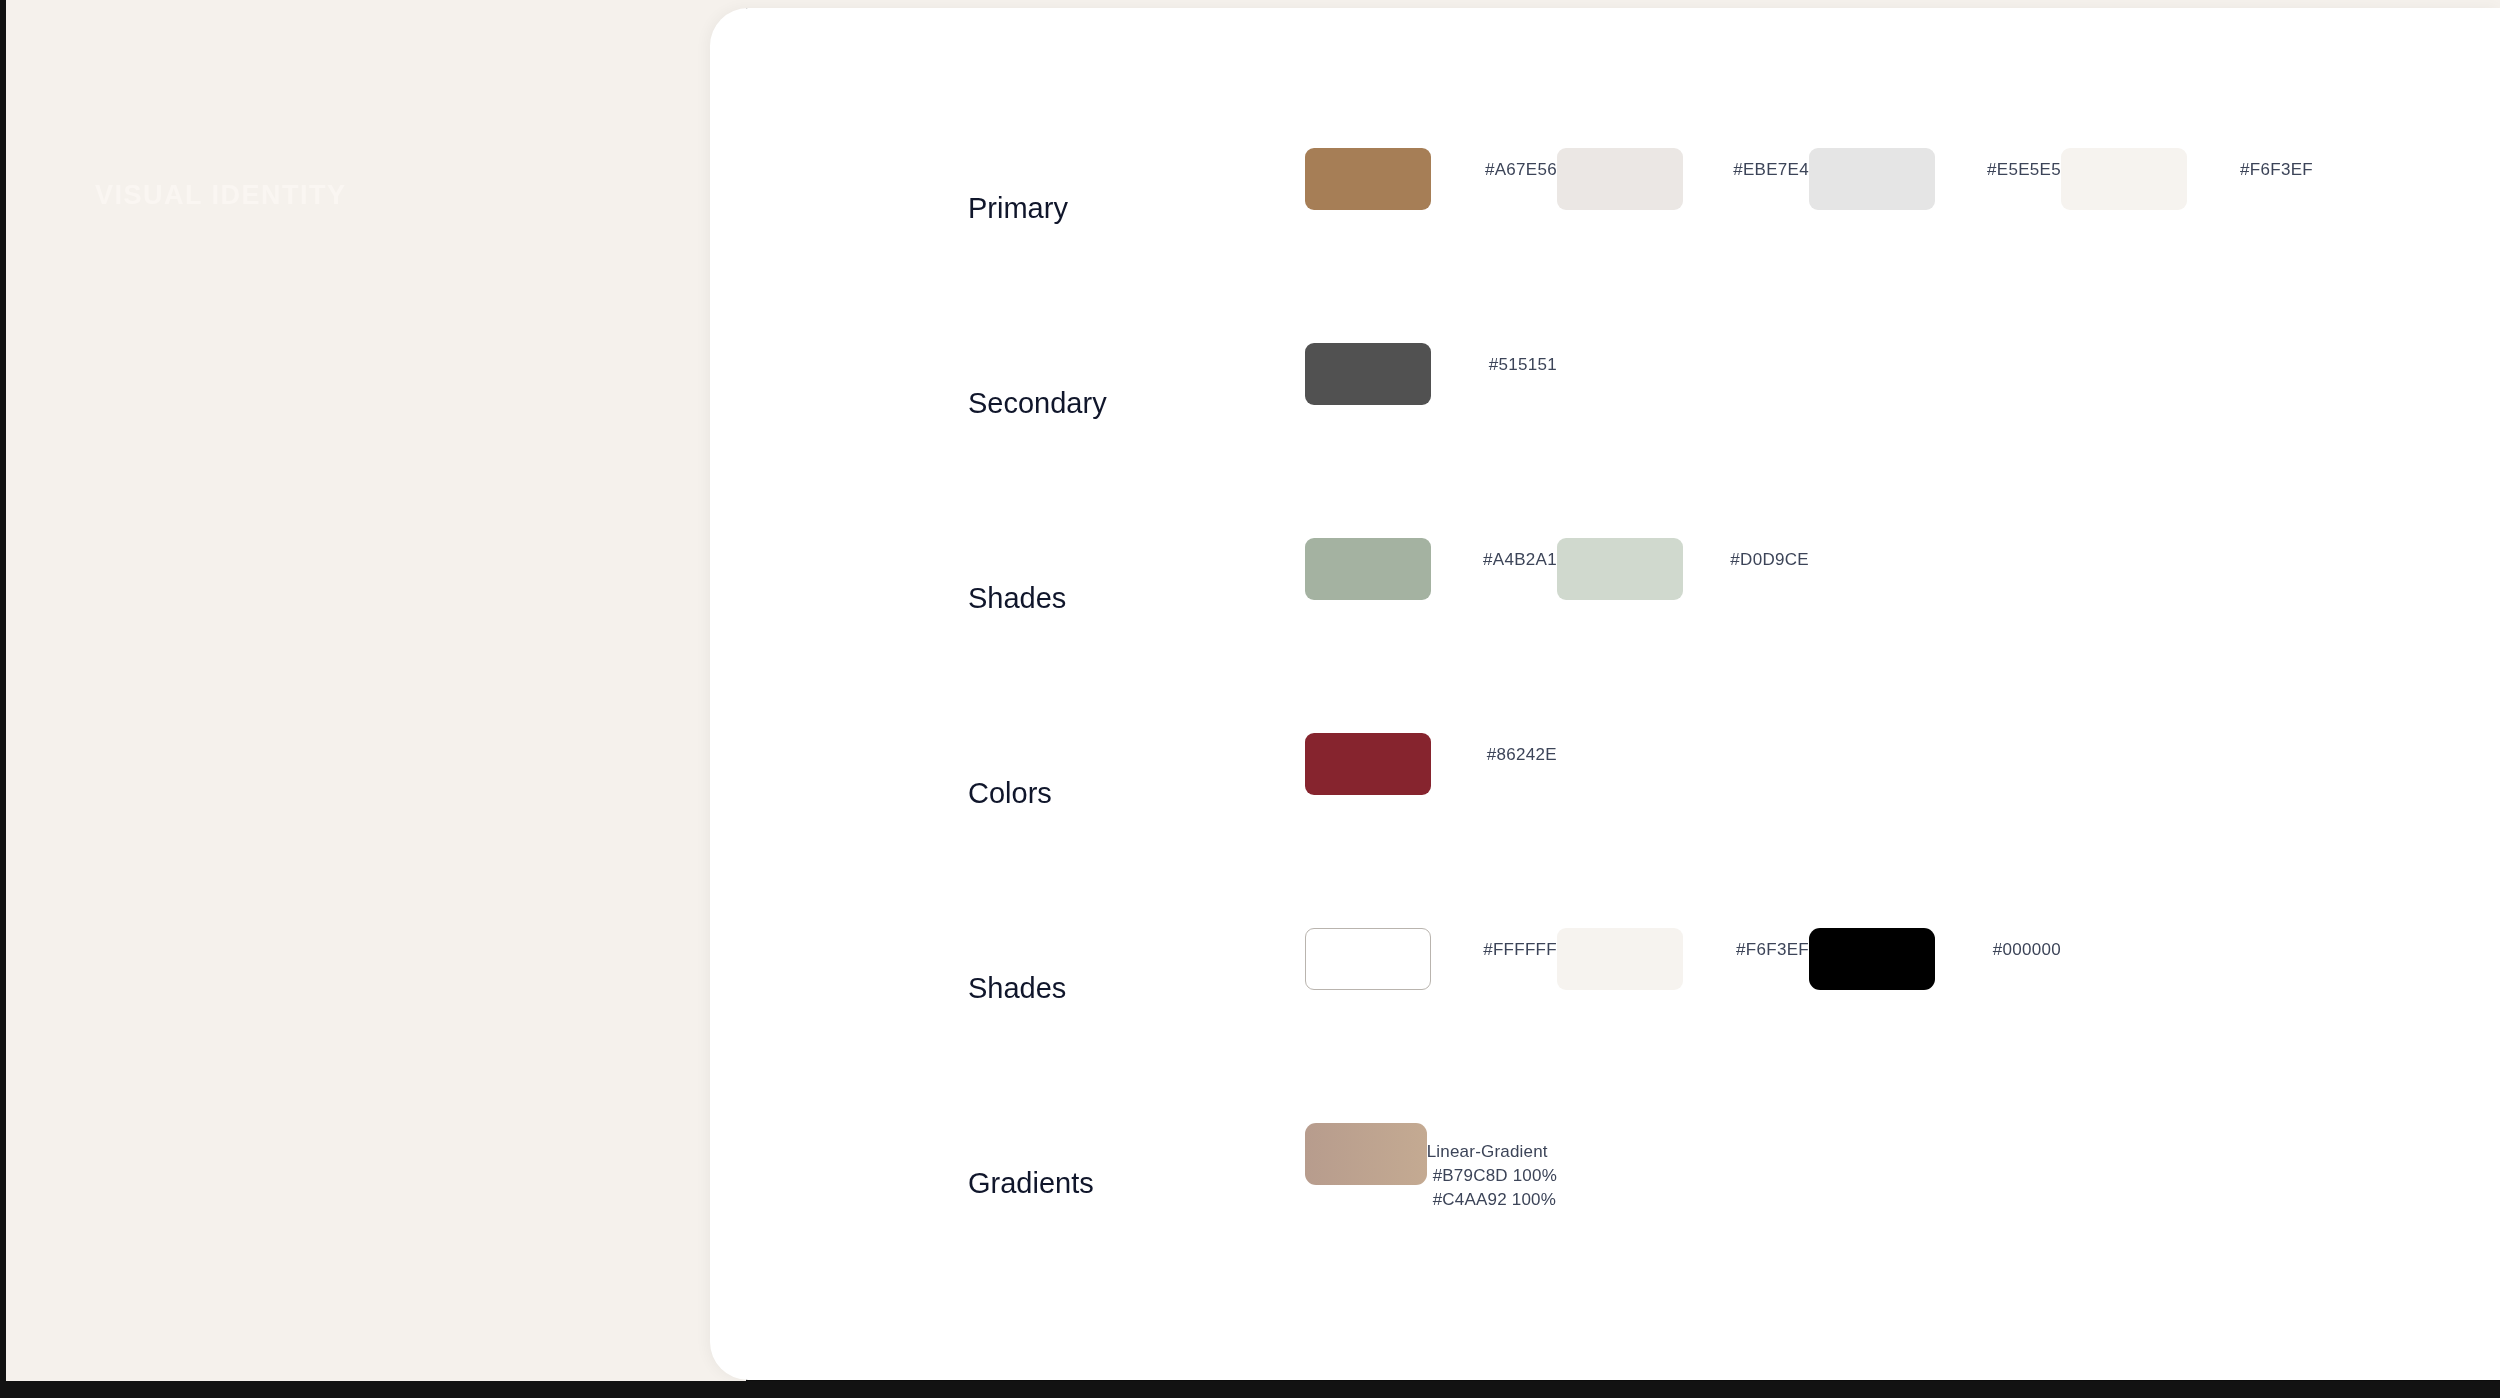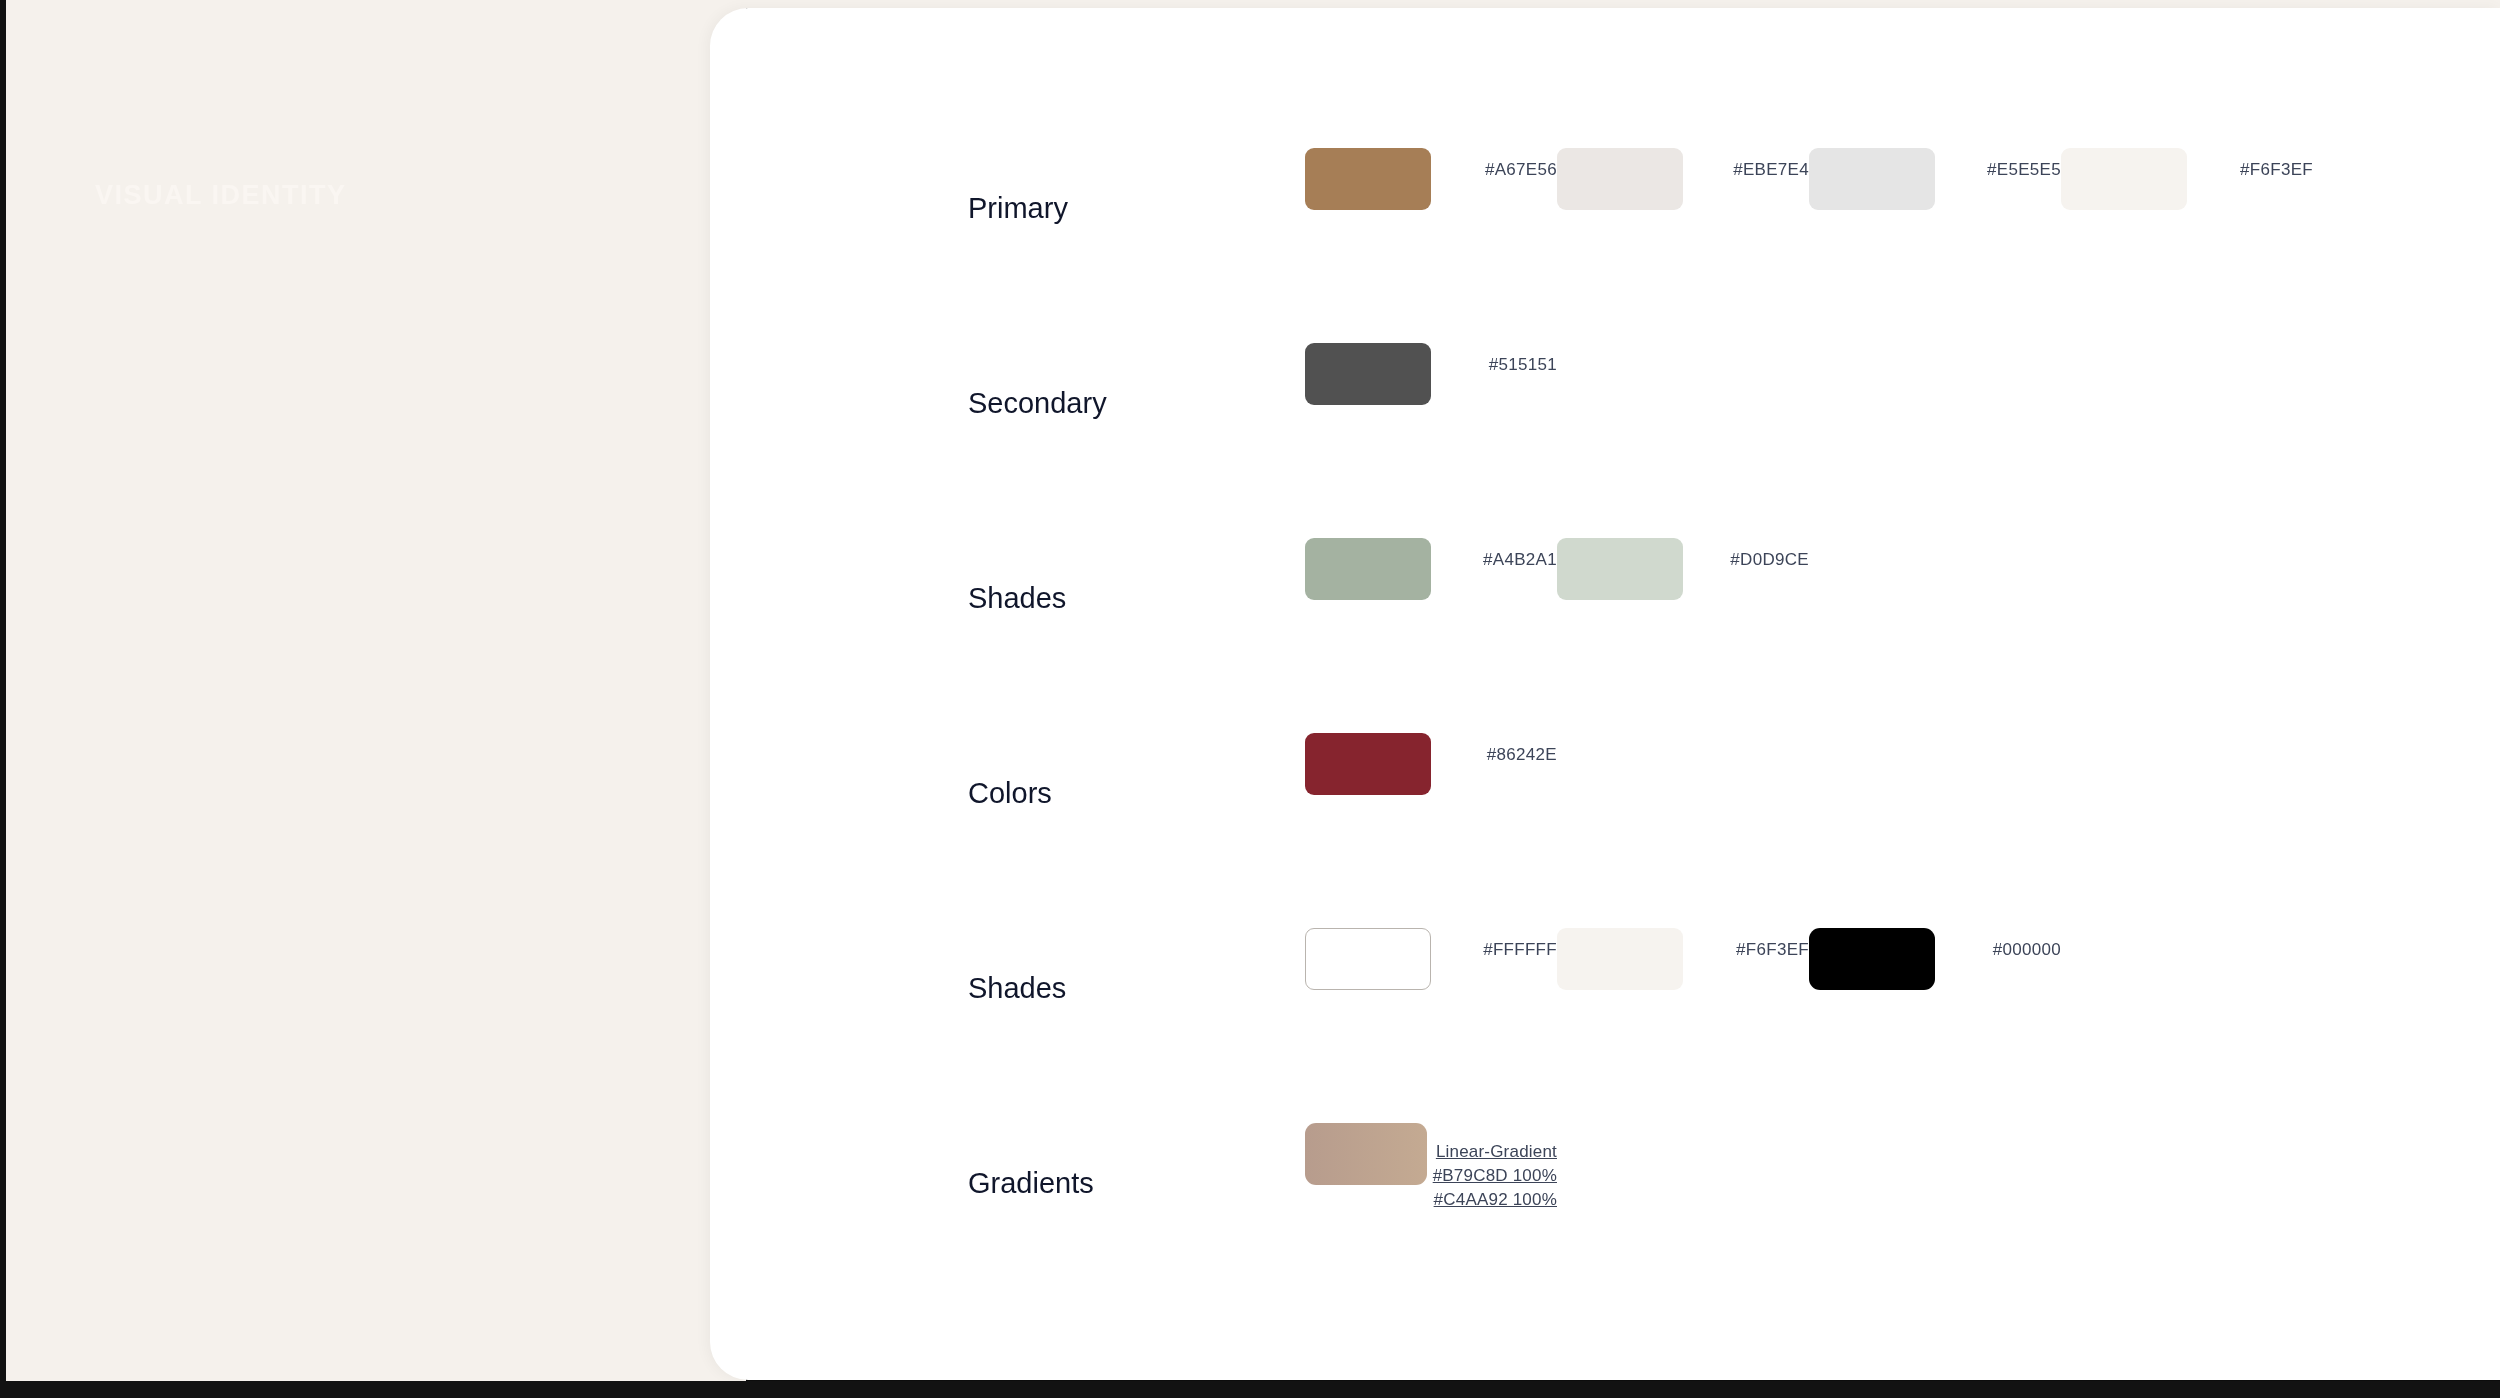--- a/index.html
+++ b/index.html
@@ -119,27 +119,26 @@
     font-size: 17px;
     letter-spacing: 0.3px;
     color: #3C4458;
     white-space: nowrap;
   }
 
   
   .grad-caption {
     width: 177px;
     margin-top: 17px;
-    text-align: right;
+    text-align: left;
     font-size: 17px;
     line-height: 24px;
     letter-spacing: 0.2px;
     color: #3C4458;
     white-space: nowrap;
-    text-decoration: underline;
   }
   .grad-caption .stop { padding-left: 6px; }
 
   
   #edge-left {
     position: absolute; left: 0; top: 0;
     width: 6px; height: 1398px;
     background: #111111;
   }
   #edge-bottom {

